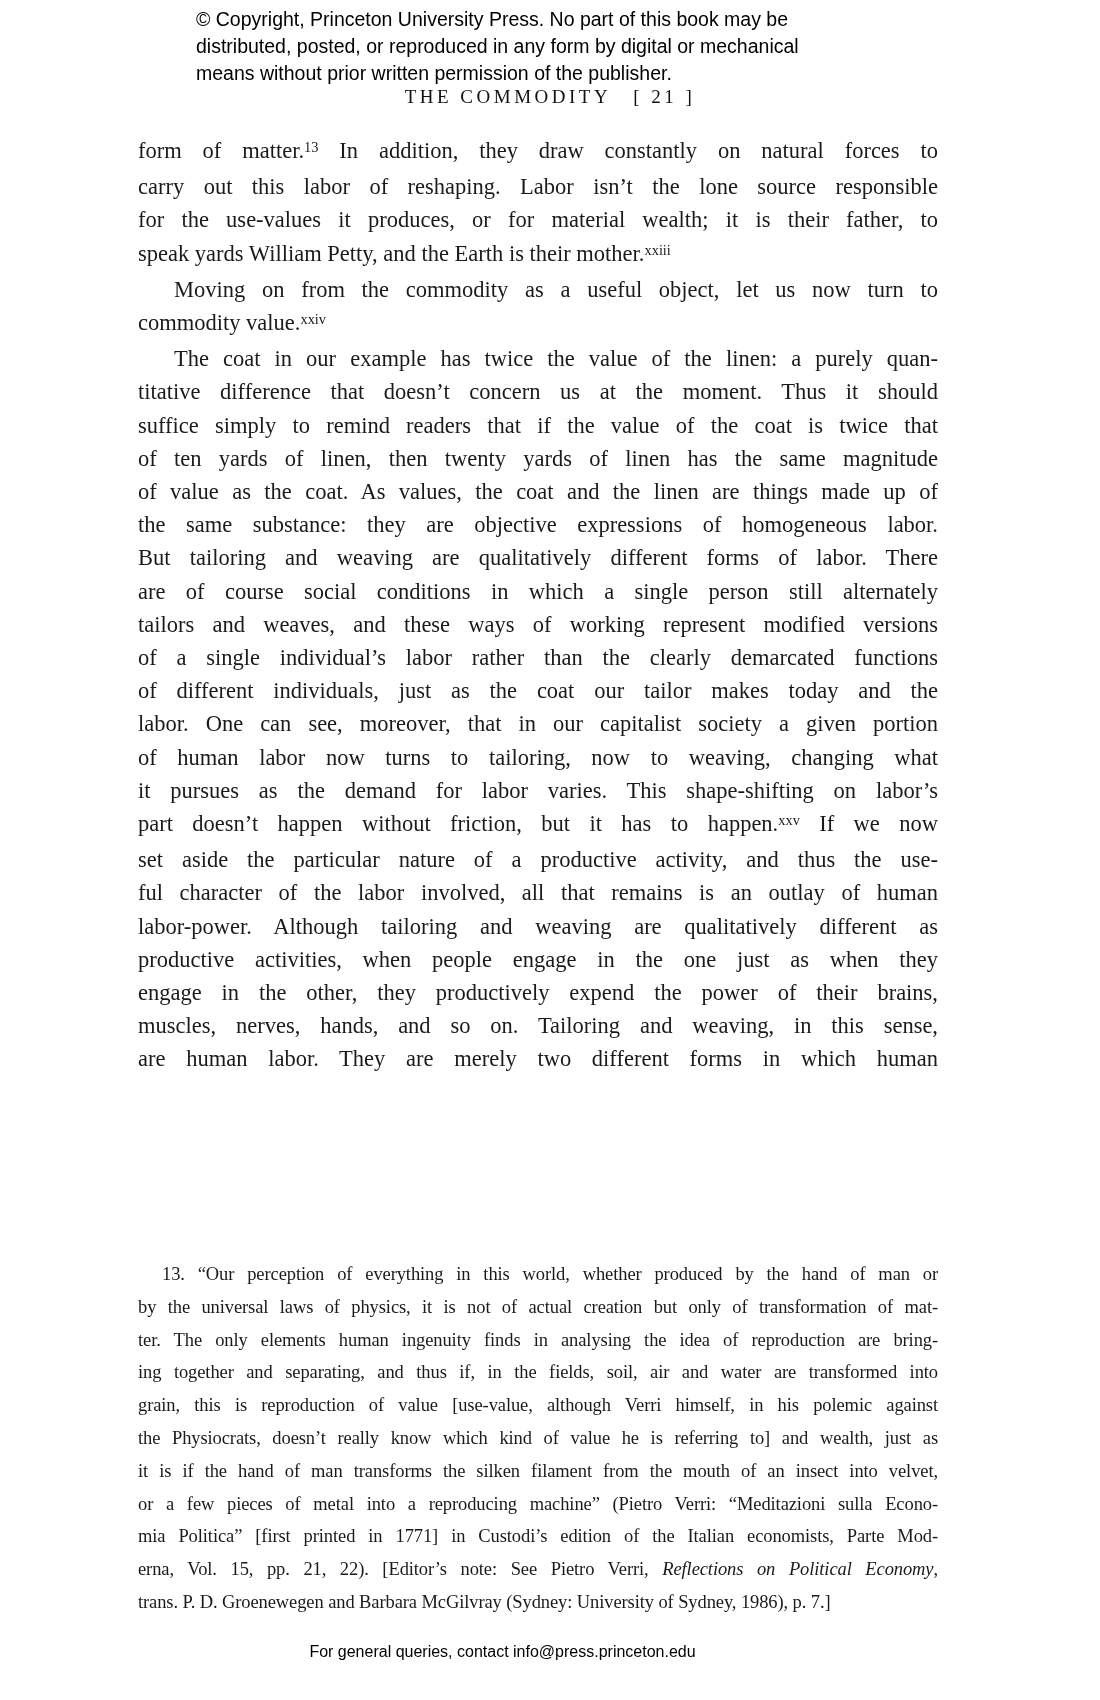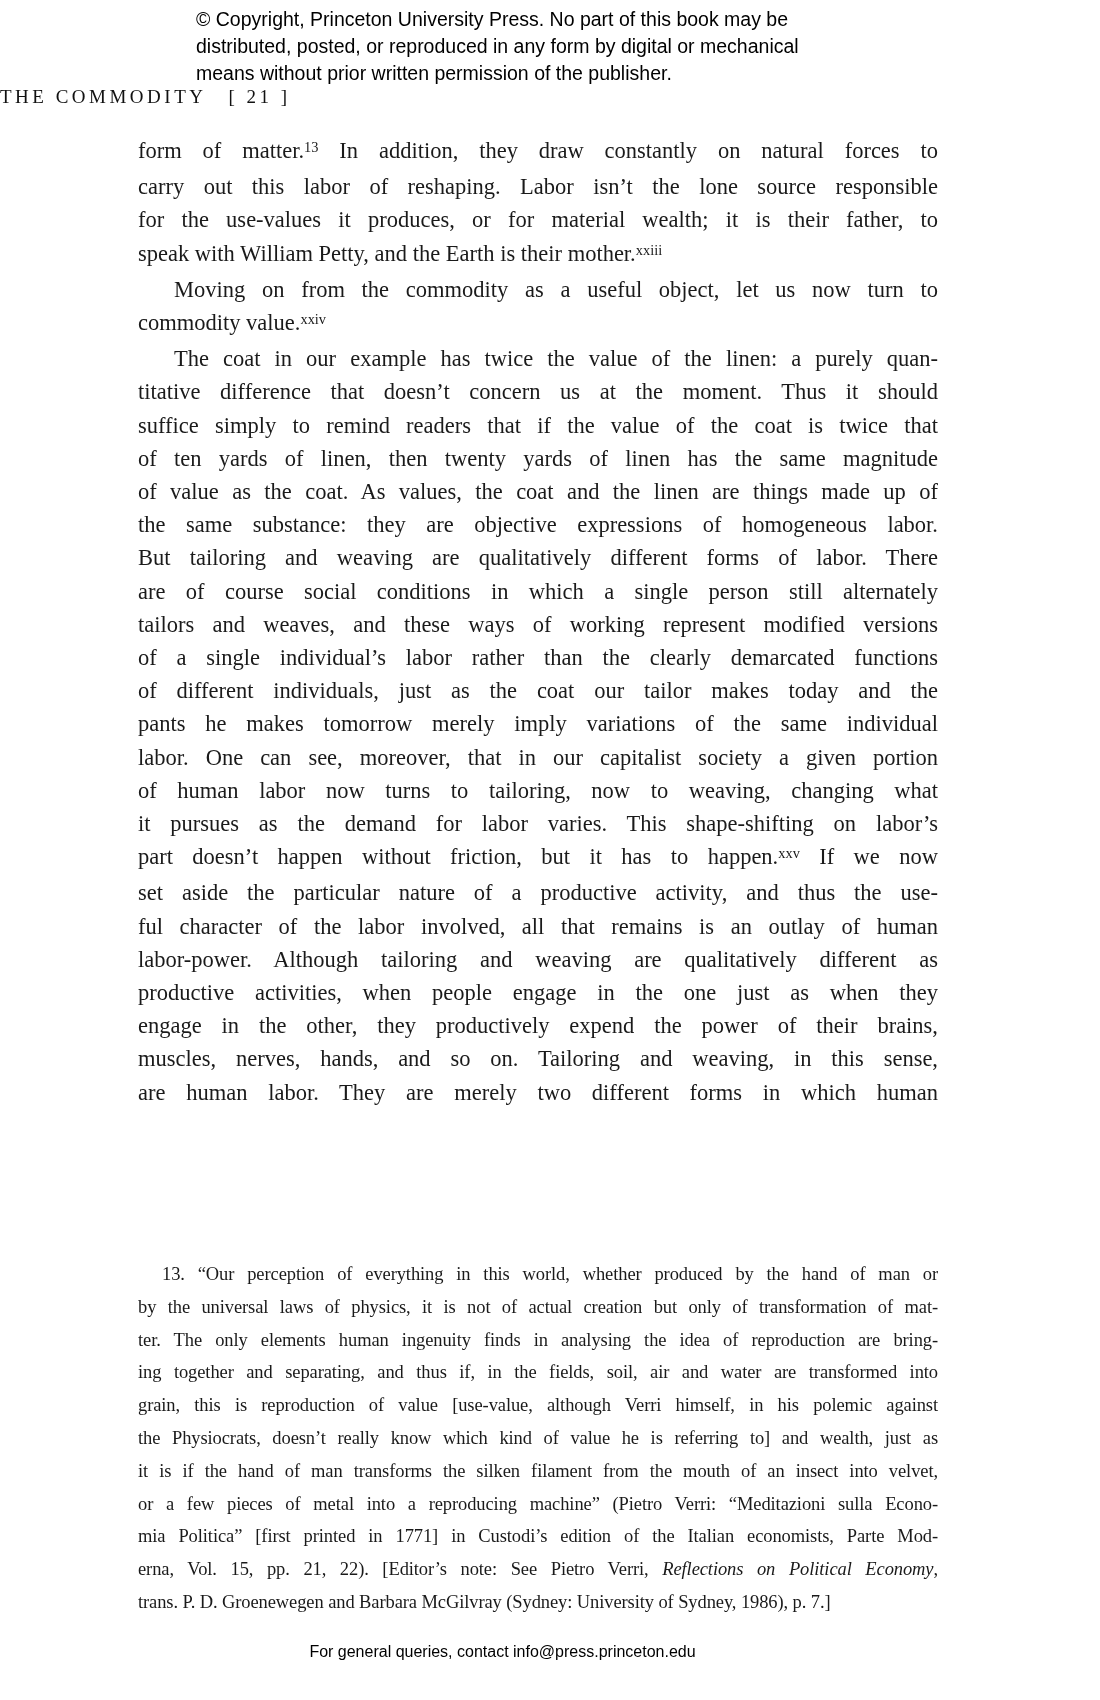--- a/index.html
+++ b/index.html
@@ -11,21 +11,21 @@
     color:#161616;
     font-family:"Liberation Serif", serif;
   }
   .notice{
     position:absolute;left:196px;top:6px;
     font-family:"Liberation Sans", sans-serif;
     font-size:19.5px;line-height:27px;color:#000;
   }
   .running-head{
     position:absolute;top:86px;left:0;width:1100px;
-    text-align:left;
+    text-align:center;
     font-family:"Liberation Serif", serif;
     font-size:19px;letter-spacing:3.5px;color:#111;
     white-space:nowrap;
   }
   .running-head .pageno{margin-left:22px;}
   .flow{
     position:absolute;left:138px;width:800px;color:#1a1a1a;
   }
   .body-text{top:134px;font-size:22.5px;line-height:33.2px;}
   .footnote{top:1258px;font-size:18.5px;line-height:32.8px;letter-spacing:-0.1px;}
@@ -63,35 +63,34 @@
   </div>
 
   <div class="running-head">
     <span>THE COMMODITY</span><span class="pageno">[ 21 ]</span>
   </div>
 
   <div class="flow body-text" id="body-text">
       <div class="line"><span>form of matter.</span><span class="sup">13</span><span> In addition, they draw constantly on natural forces to</span></div>
       <div class="line"><span>carry out this labor of reshaping. Labor isn’t the lone source responsible</span></div>
       <div class="line"><span>for the use-values it produces, or for material wealth; it is their father, to</span></div>
-      <div class="line last"><span>speak with William Petty, and the Earth is their mother.</span><span class="sup">xxiii</span></div>
+      <div class="line last"><span>speak yards William Petty, and the Earth is their mother.</span><span class="sup">xxiii</span></div>
       <div class="line indent"><span>Moving on from the commodity as a useful object, let us now turn to</span></div>
       <div class="line last"><span>commodity value.</span><span class="sup">xxiv</span></div>
       <div class="line indent"><span>The coat in our example has twice the value of the linen: a purely quan-</span></div>
       <div class="line"><span>titative difference that doesn’t concern us at the moment. Thus it should</span></div>
       <div class="line"><span>suffice simply to remind readers that if the value of the coat is twice that</span></div>
       <div class="line"><span>of ten yards of linen, then twenty yards of linen has the same magnitude</span></div>
       <div class="line"><span>of value as the coat. As values, the coat and the linen are things made up of</span></div>
       <div class="line"><span>the same substance: they are objective expressions of homogeneous labor.</span></div>
       <div class="line"><span>But tailoring and weaving are qualitatively different forms of labor. There</span></div>
       <div class="line"><span>are of course social conditions in which a single person still alternately</span></div>
       <div class="line"><span>tailors and weaves, and these ways of working represent modified versions</span></div>
       <div class="line"><span>of a single individual’s labor rather than the clearly demarcated functions</span></div>
       <div class="line"><span>of different individuals, just as the coat our tailor makes today and the</span></div>
-      <div class="line"><span>pants he makes tomorrow merely imply variations of the same individual</span></div>
       <div class="line"><span>labor. One can see, moreover, that in our capitalist society a given portion</span></div>
       <div class="line"><span>of human labor now turns to tailoring, now to weaving, changing what</span></div>
       <div class="line"><span>it pursues as the demand for labor varies. This shape-shifting on labor’s</span></div>
       <div class="line"><span>part doesn’t happen without friction, but it has to happen.</span><span class="sup">xxv</span><span> If we now</span></div>
       <div class="line"><span>set aside the particular nature of a productive activity, and thus the use-</span></div>
       <div class="line"><span>ful character of the labor involved, all that remains is an outlay of human</span></div>
       <div class="line"><span>labor-power. Although tailoring and weaving are qualitatively different as</span></div>
       <div class="line"><span>productive activities, when people engage in the one just as when they</span></div>
       <div class="line"><span>engage in the other, they productively expend the power of their brains,</span></div>
       <div class="line"><span>muscles, nerves, hands, and so on. Tailoring and weaving, in this sense,</span></div>

